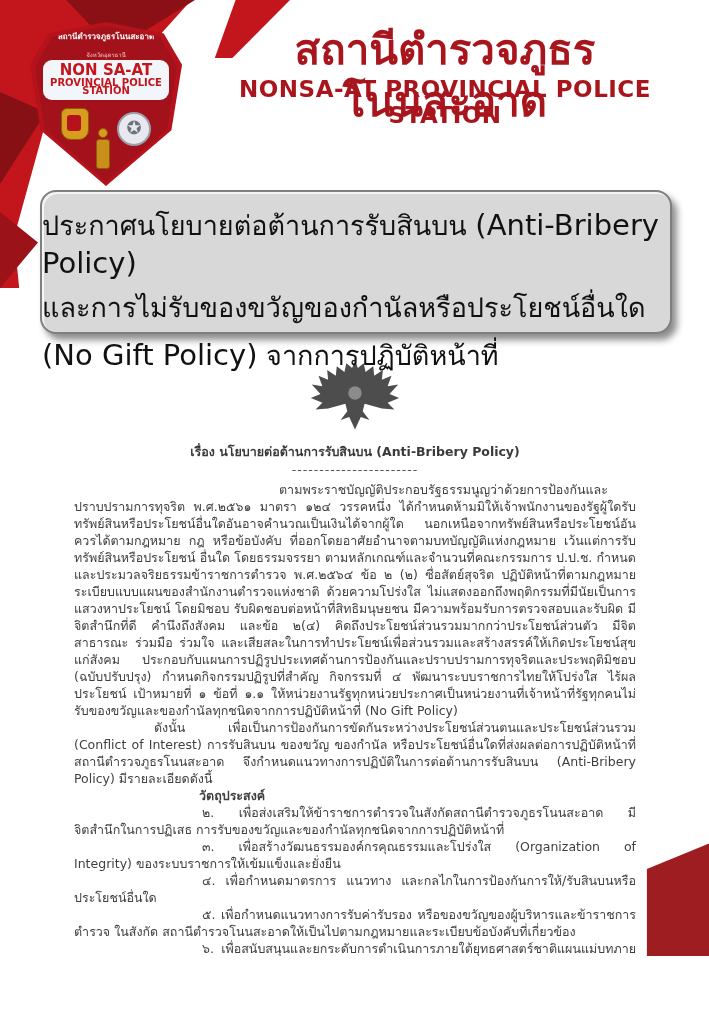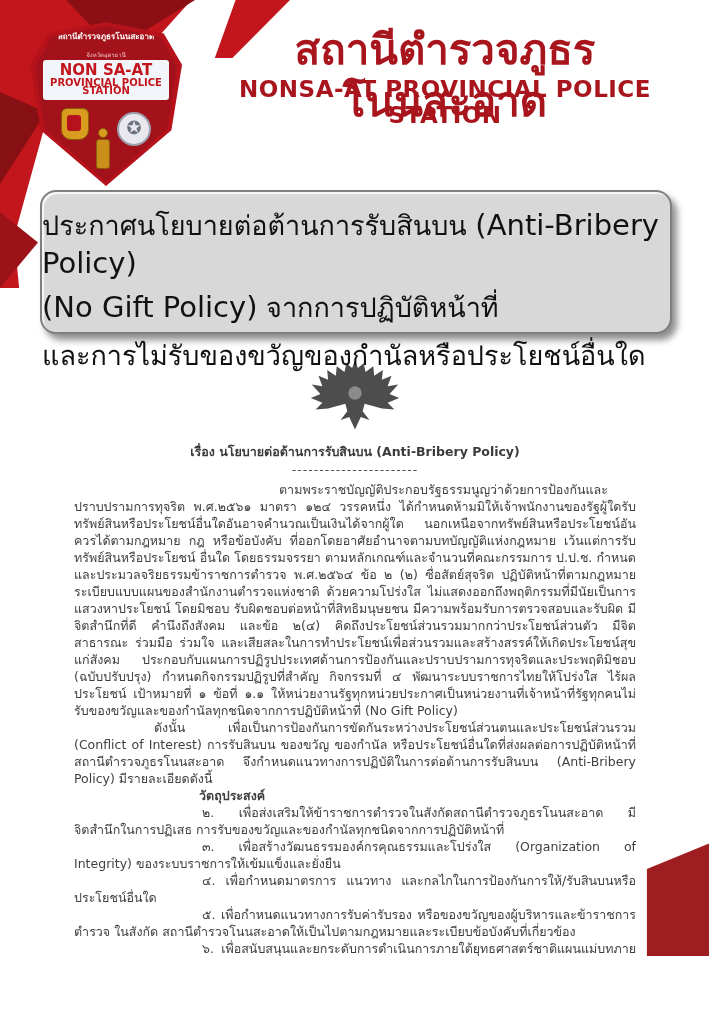--- a/index.html
+++ b/index.html
@@ -36,21 +36,21 @@
     clip-path:polygon(50% 0,88% 7%,100% 26%,93% 66%,50% 100%,7% 66%,0 26%,12% 7%);
     box-shadow:2px 3px 5px rgba(0,0,0,0.3);}
   .badge-inner{position:absolute;left:5px;top:4px;width:142px;height:156px;
     background:#a3121a;
     clip-path:polygon(50% 0,88% 7%,100% 26%,93% 66%,50% 100%,7% 66%,0 26%,12% 7%);}
   .badge-arc{position:absolute;left:0;top:6px;width:100%;text-align:center;
     color:#fff;font-size:8px;font-weight:bold;line-height:9px;}
   .badge-arc-sub{position:absolute;left:0;top:25px;width:100%;text-align:center;
     color:#f4c6c6;font-size:6px;line-height:7px;}
   .badge-band{position:absolute;left:8px;top:34px;width:126px;height:40px;
-    background:#f2f6fa;border-radius:3px;text-align:center;}
+    background:#f2f6fa;border-radius:9px;text-align:center;}
   .badge-band .nm{color:#c3161c;font-weight:bold;font-size:15px;line-height:17px;margin-top:2px;}
   .badge-band .tp{color:#c3161c;font-weight:bold;font-size:10px;line-height:8px;}
   .badge-low{position:absolute;left:8px;top:78px;width:126px;height:70px;}
   .emb{position:absolute;}
   .emb-lion{left:18px;top:4px;width:26px;height:30px;background:#d89c1e;
     border:1px solid #8a5d08;border-radius:6px 6px 10px 10px;}
   .emb-lion:after{content:"";position:absolute;left:5px;top:6px;width:14px;height:16px;
     background:#b5121b;border-radius:3px;}
   .emb-star{left:74px;top:8px;width:30px;height:30px;border-radius:50%;
     background:#e8e8ee;border:2px solid #9aa0ad;color:#6b7280;
@@ -124,24 +124,24 @@
   </div>
 
   <div class="hdr-title">สถานีตำรวจภูธรโนนสะอาด</div>
   <div class="hdr-sub">NONSA-AT PROVINCIAL POLICE STATION</div>
 
   <div class="banner">
     <div class="ln ln1">
       <span class="th">ประกาศนโยบายต่อต้านการรับสินบน </span><span class="en">(Anti-Bribery Policy)</span>
     </div>
     <div class="ln">
-      <span class="en">(No Gift Policy)</span><span class="th"> จากการปฏิบัติหน้าที่</span>
+      <span class="th">และการไม่รับของขวัญของกำนัลหรือประโยชน์อื่นใด</span>
     </div>
     <div class="ln">
-      <span class="th">และการไม่รับของขวัญของกำนัลหรือประโยชน์อื่นใด</span>
+      <span class="en">(No Gift Policy)</span><span class="th"> จากการปฏิบัติหน้าที่</span>
     </div>
   </div>
 
   <div class="doc">
     <div class="garuda">
       <svg viewBox="0 0 100 80" xmlns="http://www.w3.org/2000/svg">
         <path fill="#4d4d4d" d="M50,4 L53,12 L59,7 L61,16 L69,10 L70,20 L79,14 L78,24 L88,20 L84,31 L95,29 L86,39 L96,43 L84,48 L91,55 L78,54 L60,49 L58,57 L65,66 L56,63 L50,76 L44,63 L35,66 L42,57 L40,49 L22,54 L9,55 L16,48 L4,43 L14,39 L5,29 L16,31 L12,20 L22,24 L21,14 L30,20 L31,10 L39,16 L41,7 L47,12 Z"></path>
         <circle cx="50" cy="38" r="7" fill="#fff" opacity="0.35"></circle>
       </svg>
     </div>

